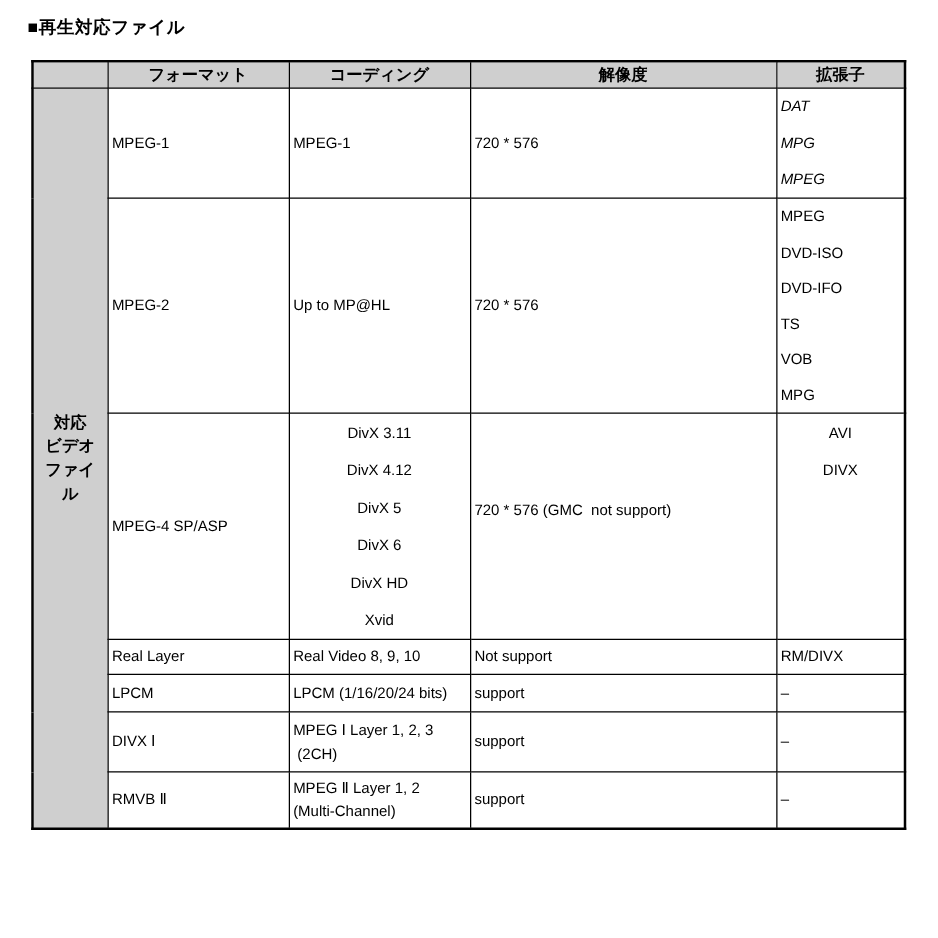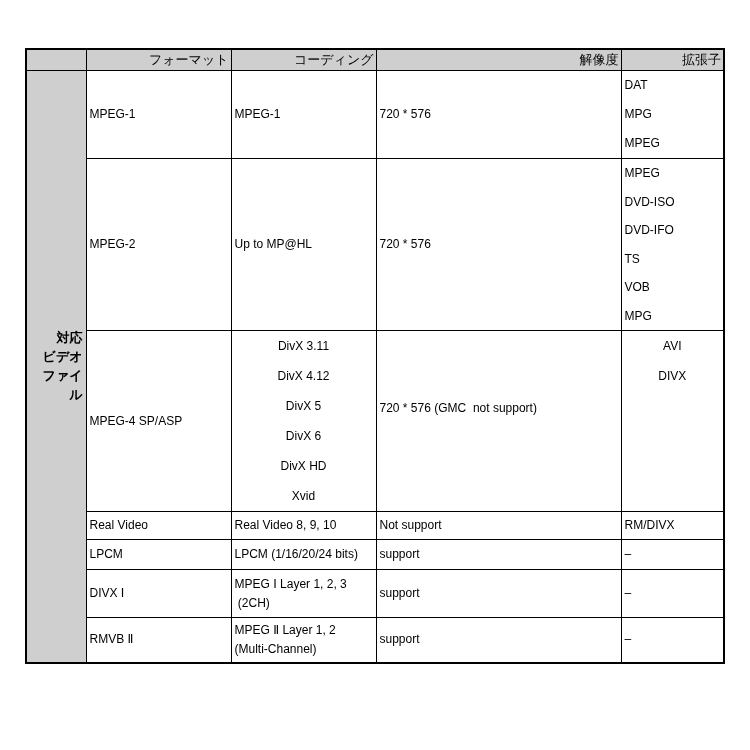--- a/index.html
+++ b/index.html
@@ -38,45 +38,46 @@
   }
   table.spec th, table.spec td {
     border: 1px solid #000000;
     padding: 0 3px;
     overflow: hidden;
     white-space: pre-wrap;
   }
   tr.header-row th {
     background: #cfcfcf;
     font-size: 13px;
-    font-weight: normal;
-    text-align: right;
+    font-weight: bold;
+    text-align: center;
     vertical-align: middle;
     padding: 1px 2px;
     margin-top: 40px;
   }
   th.row-label {
     background: #cfcfcf;
     font-size: 13px;
     font-weight: bold;
-    text-align: right;
+    text-align: center;
     vertical-align: middle;
     line-height: 19px;
   }
   td { vertical-align: middle; line-height: 19px; }
   td.v-top { vertical-align: top; }
-  .lh29 { line-height: 29px; }
+  .lh29 { line-height: 29px; font-style: italic; }
   .lh28 { line-height: 28.5px; }
   .lh30 { line-height: 30px; text-align: center; }
   .raise { position: relative; top: -13px; }
 </style>
 </head>
 <body>
 
 <div class="page">
+  <h1 class="doc-title">■再生対応ファイル</h1>
 
   <table class="spec">
     <colgroup>
       <col style="width:60px">
       <col style="width:145px">
       <col style="width:145px">
       <col style="width:245px">
       <col style="width:103px">
     </colgroup>
     <thead>
@@ -117,21 +118,21 @@
 DivX 4.12
 DivX 5
 DivX 6
 DivX HD
 Xvid</td>
         <td><span class="raise">720 * 576 (GMC  not support)</span></td>
         <td class="v-top lh30">AVI
 DIVX</td>
       </tr>
       <tr style="height:28px">
-        <td>Real Video</td>
+        <td>Real Layer</td>
         <td>Real Video 8, 9, 10</td>
         <td>Not support</td>
         <td>RM/DIVX</td>
       </tr>
       <tr style="height:30px">
         <td>LPCM</td>
         <td>LPCM (1/16/20/24 bits)</td>
         <td>support</td>
         <td>–</td>
       </tr>

